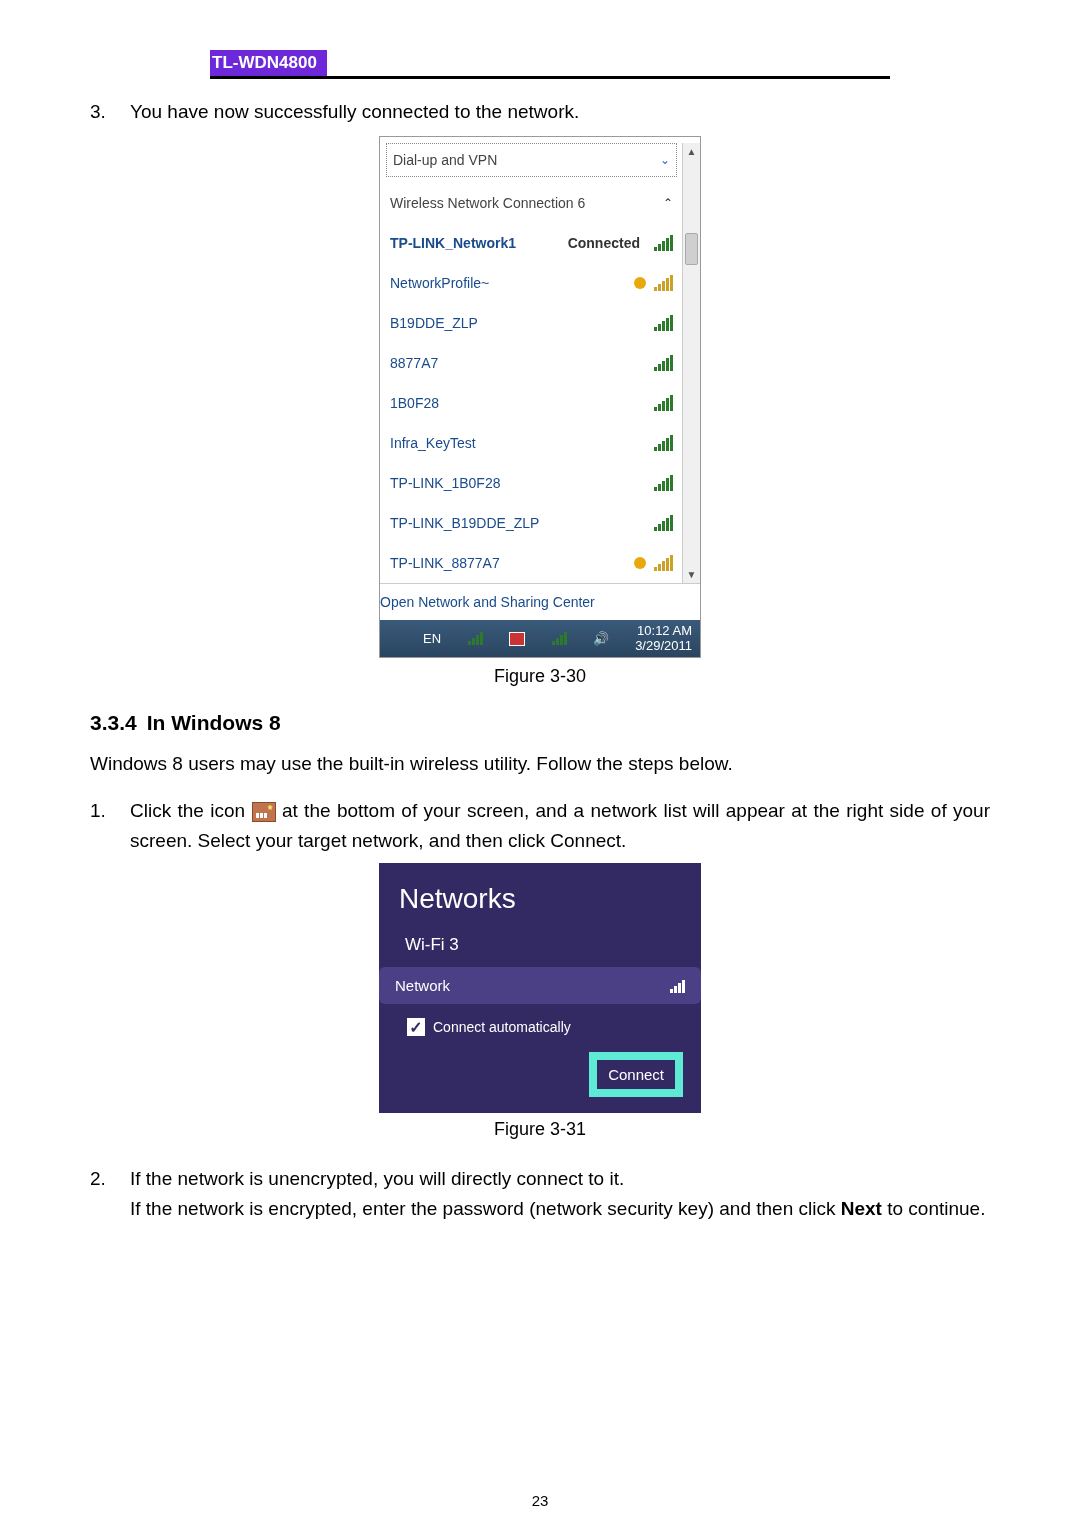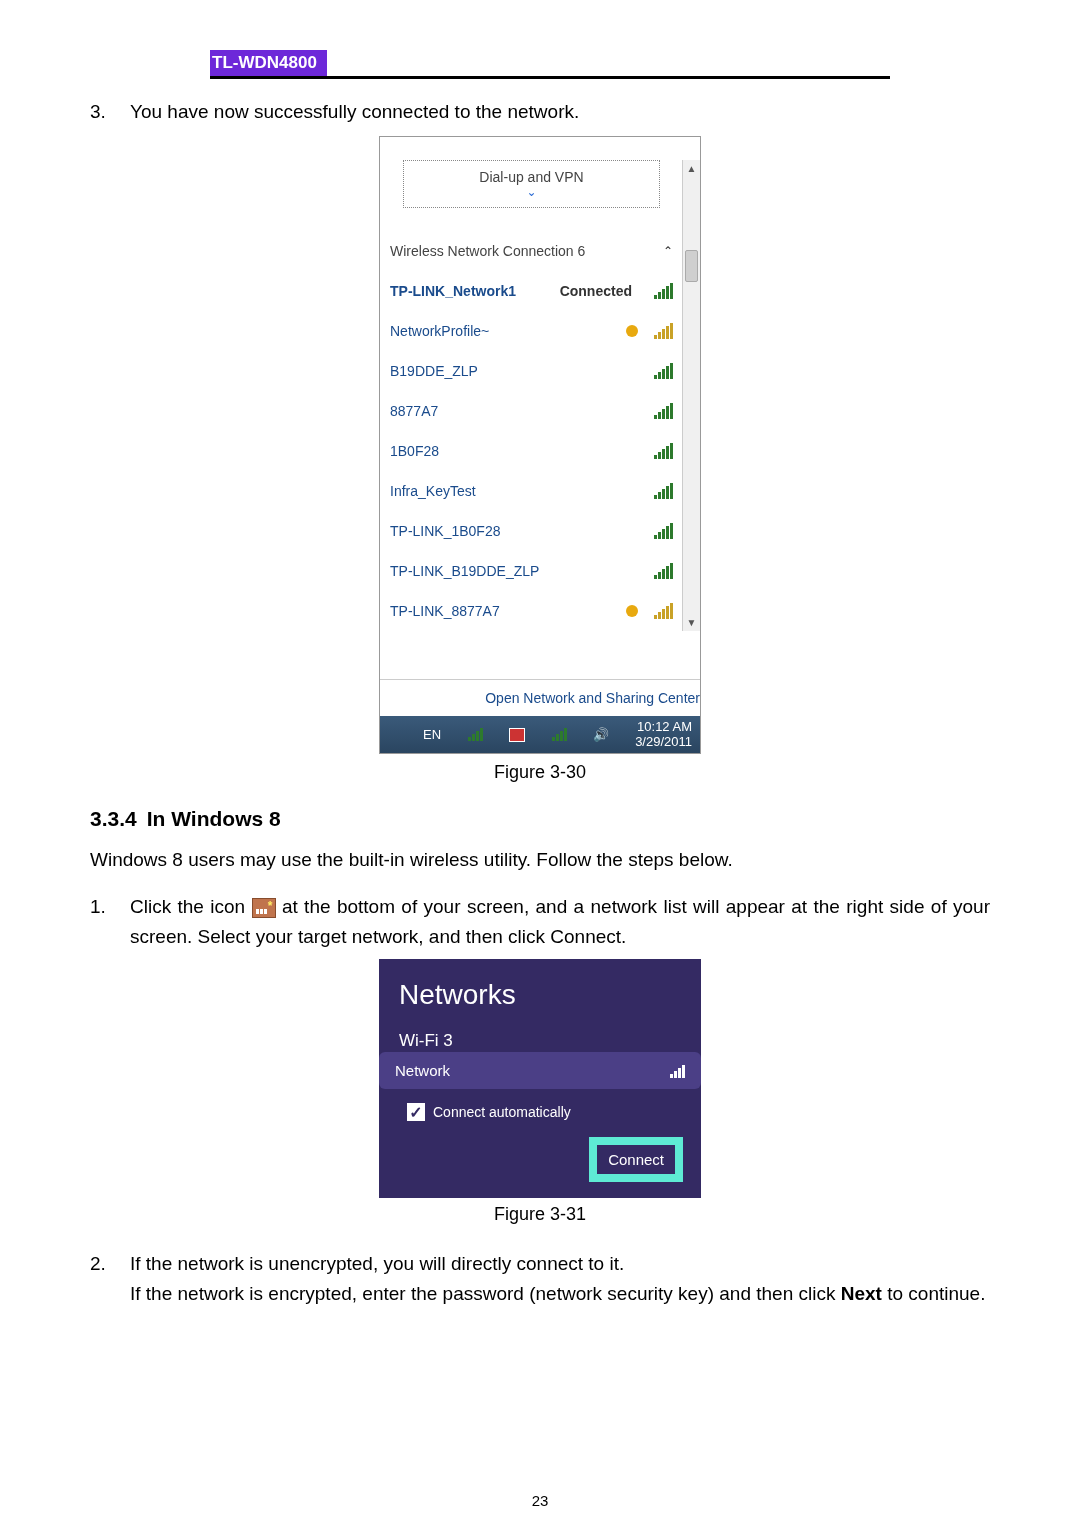--- a/index.html
+++ b/index.html
@@ -97,53 +97,51 @@
   .win7-row {
     display:flex;
     align-items:center;
     justify-content:space-between;
     padding: 12px 10px;
     color:#1a4b8c;
   }
   .win7-row.section {
     color:#444;
     border:1px dotted #888;
-    margin:23px;
+    margin:6px;
     padding:8px 6px;
-    flex-direction:column;
   }
   .win7-row.heading {
     color:#444;
   }
   .win7-row.connected .nm {
     font-weight:bold;
     color:#1a4b8c;
   }
   .win7-row .status {
     font-weight:bold;color:#333;margin-right:6px;
   }
   .win7-row .right {
-    display:flex;align-items:center;gap:16px;
+    display:flex;align-items:center;gap:8px;
   }
   .sigbars {
     display:inline-flex;align-items:flex-end;gap:1px;height:16px;
   }
   .sigbars span{width:3px;background:#2d7a2d;}
   .sigbars.low span{background:#c9a227;}
   .sigbars .b1{height:4px}.sigbars .b2{height:7px}.sigbars .b3{height:10px}.sigbars .b4{height:13px}.sigbars .b5{height:16px}
   .shield{width:12px;height:12px;border-radius:50%;background:#e8a90f;display:inline-block;}
   .chev{font-size:12px;color:#333;}
   .chev.blue{color:#2a6bd4;}
   .open-center{
-    text-align:right;
+    text-align:left;
     padding:10px 0;
     border-top:1px solid #ccc;
     color:#1a4b8c;
     font-size:14px;
-    margin-top:48px;
   }
   .win7-tray{
     background:linear-gradient(#3a5a7a,#2a4560);
     color:#fff;
     display:flex;
     align-items:center;
     justify-content:flex-end;
     padding:4px 8px;
     font-size:13px;
     gap:26px;
@@ -160,21 +158,21 @@
     content:"";position:absolute;left:3px;bottom:3px;width:3px;height:5px;background:#fff;box-shadow:4px 0 0 0 #fff,8px 0 0 0 #fff;
   }
   .inline-icon:after{
     content:"*";position:absolute;right:2px;top:-2px;color:#ffed66;font-size:12px;font-weight:bold;
   }
   
   .win8 {
     width:322px;margin:8px auto 6px auto;background:#342a63;color:#fff;font-family:"Segoe UI",Arial,sans-serif;padding:0 0 16px 0;
   }
   .win8 h1{font-weight:300;font-size:28px;margin:0;padding:20px 20px 14px 20px;}
-  .win8 .wifi-hdr{font-size:17px;padding:6px 20px 1px 20px;}
+  .win8 .wifi-hdr{font-size:17px;padding:6px 20px 12px 20px;margin-left:6px;}
   .win8 .net-row{
     background:#4b3f86;padding:10px 16px;display:flex;justify-content:space-between;align-items:center;font-size:15px;border-radius:6px;
   }
   .win8 .sig{display:inline-flex;align-items:flex-end;gap:1px;height:14px;}
   .win8 .sig span{width:3px;background:#fff;}
   .win8 .sig .s1{height:4px}.win8 .sig .s2{height:7px}.win8 .sig .s3{height:10px}.win8 .sig .s4{height:13px}
   .win8 .auto{display:flex;align-items:center;gap:8px;padding:14px 20px 10px 28px;font-size:14px;}
   .win8 .cb{width:18px;height:18px;background:#fff;color:#342a63;display:flex;align-items:center;justify-content:center;font-weight:bold;font-size:16px;}
   .win8 .connect-row{display:flex;justify-content:flex-end;padding:6px 18px 0 18px;}
   .win8 .connect-btn{border:8px solid #5eead4;padding:6px 11px;font-size:15px;background:transparent;color:#fff;}

